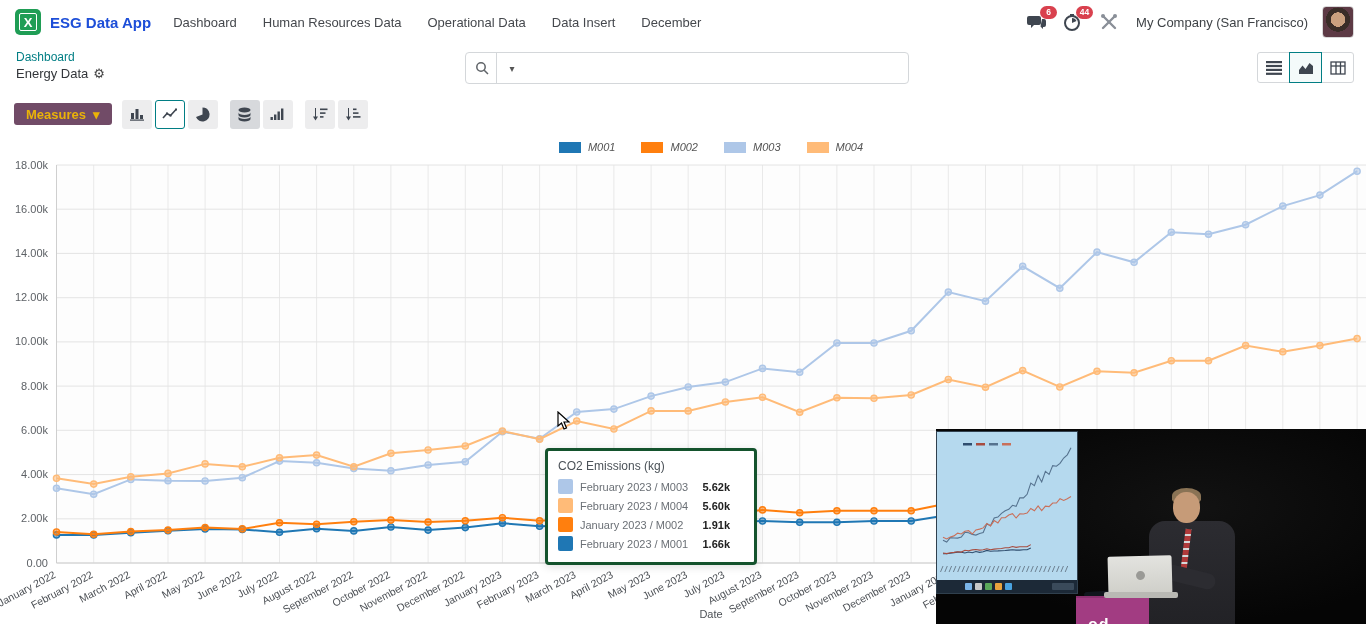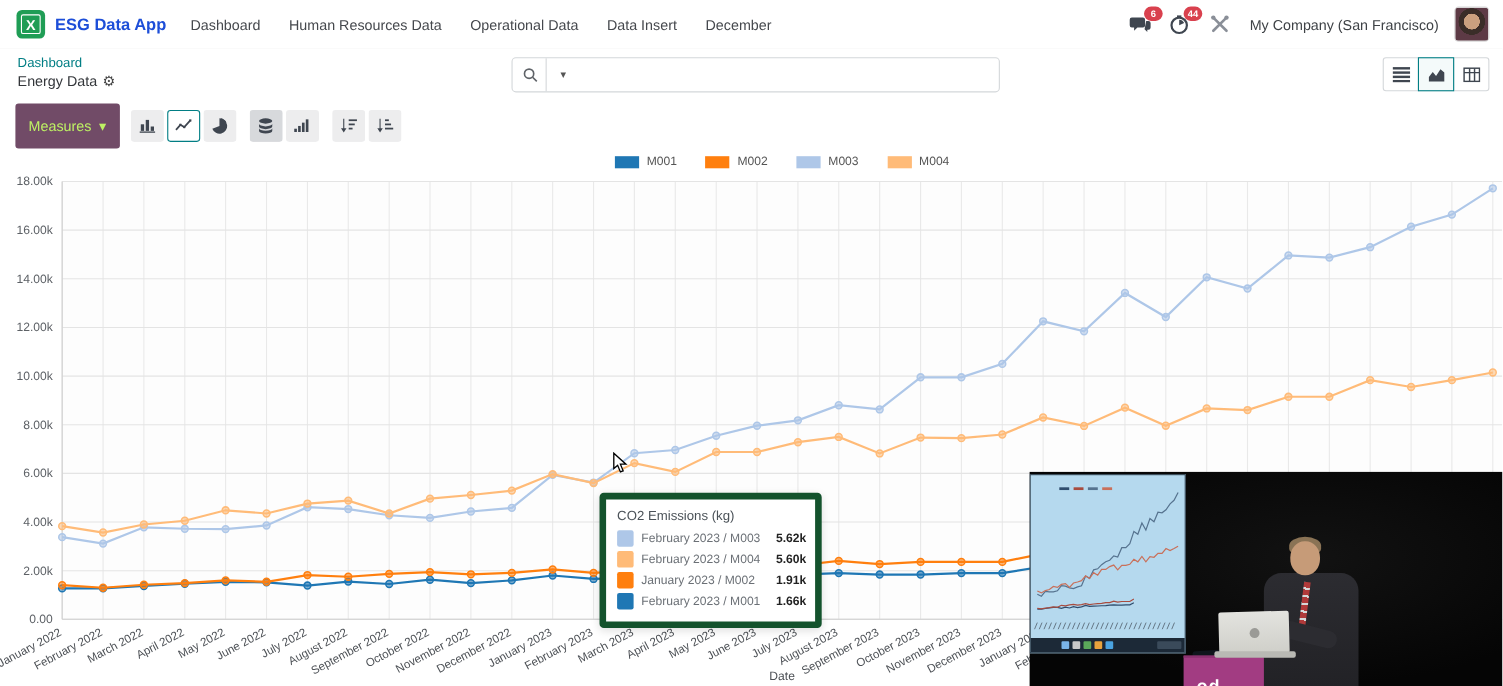--- a/index.html
+++ b/index.html
@@ -33,37 +33,37 @@
   .search-ic{margin:0 7px 0 9px;width:14px;height:14px;flex:0 0 auto;}
   .search-dd{width:30px;height:100%;border-left:1px solid #d4d7da;display:flex;align-items:center;justify-content:center;color:#555;font-size:10px;cursor:pointer;}
   .view-switcher{position:absolute;right:12px;top:8px;display:flex;}
   .vs-btn{width:31px;height:29px;border:1px solid #d4d7da;background:#fff;display:flex;align-items:center;justify-content:center;cursor:pointer;margin-left:-1px;}
   .vs-btn:first-child{border-radius:3px 0 0 3px;}
   .vs-btn:last-child{border-radius:0 3px 3px 0;}
   .vs-btn.active{border:1px solid #017e84;background:#f4fafa;z-index:2;}
 
   
   .toolbar{position:absolute;left:0;top:92px;width:1366px;height:44px;background:#fff;display:flex;align-items:center;}
-  .btn-measures{margin-left:14px;height:41px;padding:0 12px;background:#714B67;color:#bef264;border:none;border-radius:3px;font-size:13px;display:flex;align-items:center;gap:7px;cursor:pointer;font-family:"Liberation Sans",sans-serif;}
+  .btn-measures{margin-left:14px;height:22px;padding:0 12px;background:#714B67;color:#eab308;border:none;border-radius:3px;font-size:13px;display:flex;align-items:center;gap:7px;cursor:pointer;font-family:"Liberation Sans",sans-serif;font-weight:bold;}
   .btn-insert{margin-left:8px;height:29px;padding:0 12px;background:#f3f3f3;color:#3c4046;border:1px solid #d9d9d9;border-radius:3px;font-size:13px;cursor:pointer;font-family:"Liberation Sans",sans-serif;}
   .icon-strip{display:flex;margin-left:10px;gap:3px;align-items:center;}
   .ic-btn{width:28px;height:27px;border-radius:3px;background:#ededee;border:1px solid transparent;display:flex;align-items:center;justify-content:center;cursor:pointer;}
   .ic-btn.active{background:#fff;border:1px solid #017e84;}
   .ic-btn.pressed{background:#d7d9dc;}
   .ic-gap{width:6px;}
 
   
   .legend{position:absolute;left:56px;right:0;top:141px;display:flex;justify-content:center;gap:26px;}
-  .legend-item{display:flex;align-items:center;gap:7px;cursor:pointer;}
+  .legend-item{display:flex;align-items:center;gap:7px;cursor:pointer;font-style:italic;}
   .legend-chip{width:22px;height:11px;display:inline-block;}
   .legend-label{font-size:11px;color:#545454;}
   #chart-svg{position:absolute;left:0;top:140px;}
 
   
-  .tooltip{position:absolute;left:545px;top:448px;width:172px;background:#ffffff;border:6px solid #14532d;border-radius:4px;box-shadow:0 2px 8px rgba(0,0,0,.12);padding:8px 8px 7px 10px;z-index:5;}
+  .tooltip{position:absolute;left:545px;top:448px;width:172px;background:#ffffff;border:3px solid #14532d;border-radius:4px;box-shadow:0 2px 8px rgba(0,0,0,.12);padding:8px 24px 7px 10px;z-index:5;}
   .tt-title{font-size:12px;color:#4b5258;margin-bottom:6px;}
   .tt-row{display:flex;align-items:center;margin:4px 0;}
   .tt-chip{width:15px;height:15px;border-radius:2px;flex:0 0 auto;margin-right:7px;}
   .tt-label{font-size:11px;color:#6b7076;flex:1;white-space:nowrap;}
   .tt-value{font-size:11px;font-weight:bold;color:#222;margin-left:0;}
 
   .cursor{position:absolute;left:556px;top:411px;z-index:6;}
 
   
   .video{position:absolute;left:936px;top:429px;width:430px;height:195px;background:radial-gradient(ellipse at 60% 40%, #121212 0%, #050505 70%);z-index:8;overflow:hidden;}

